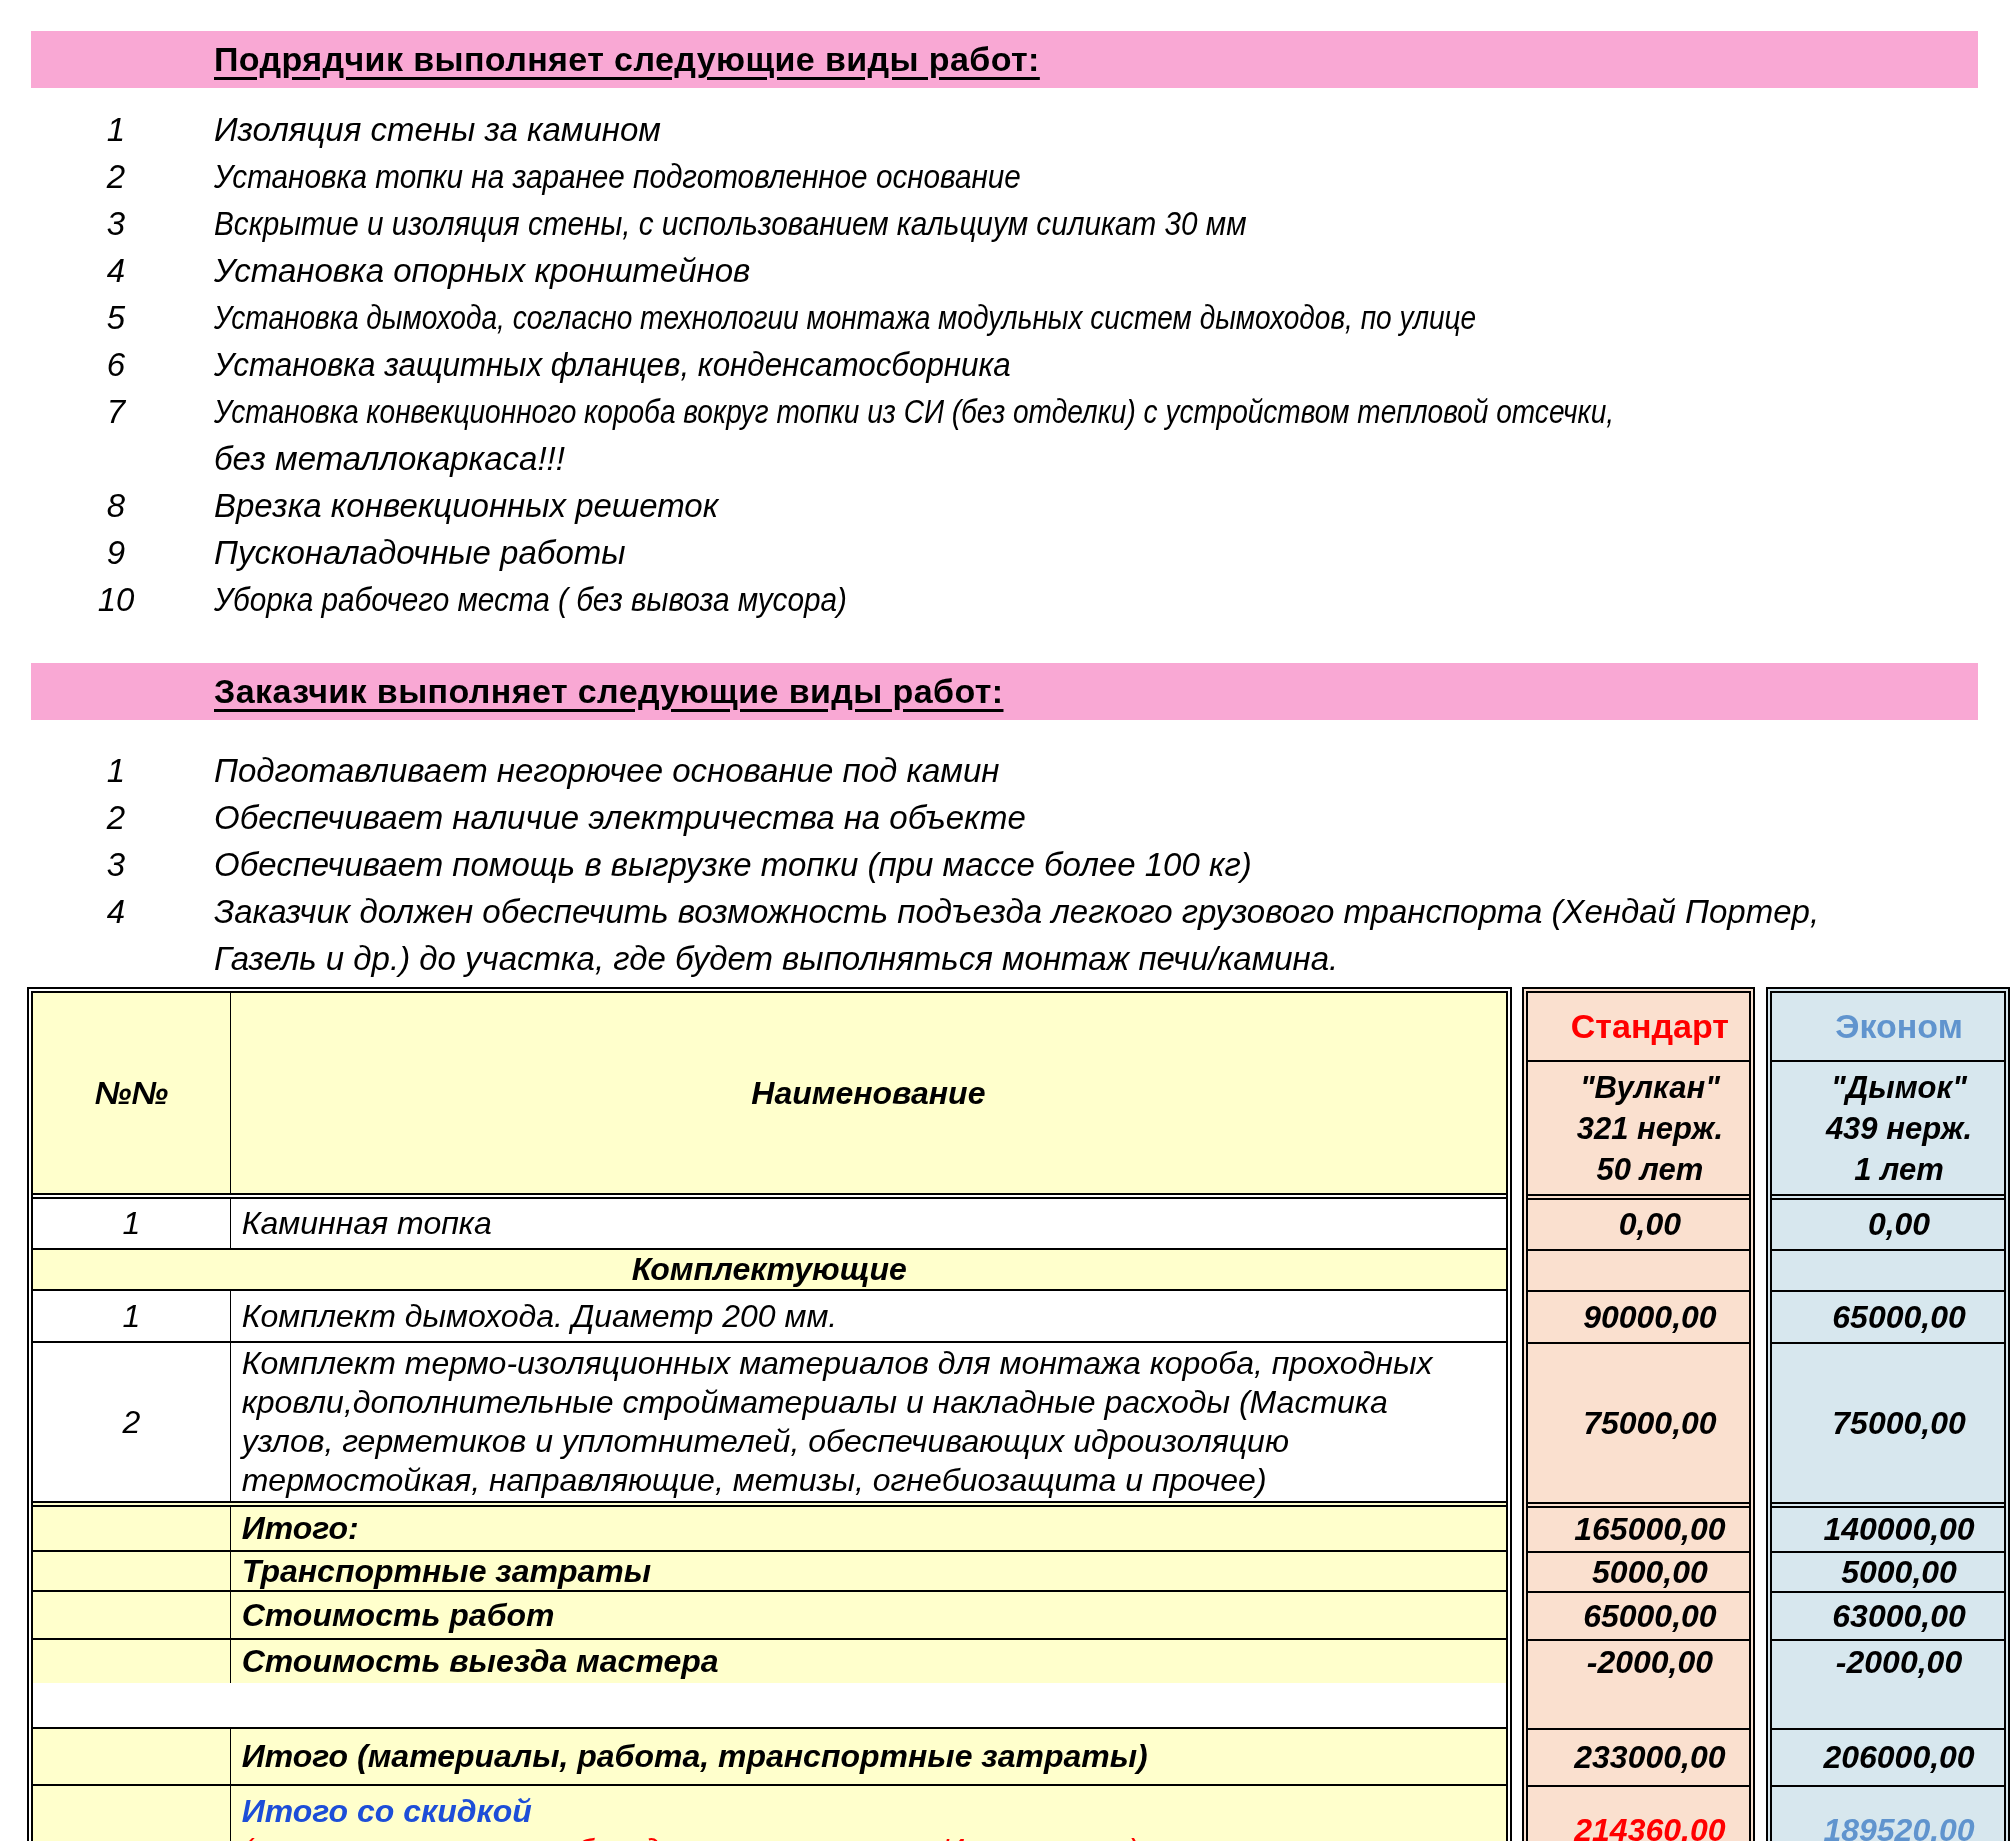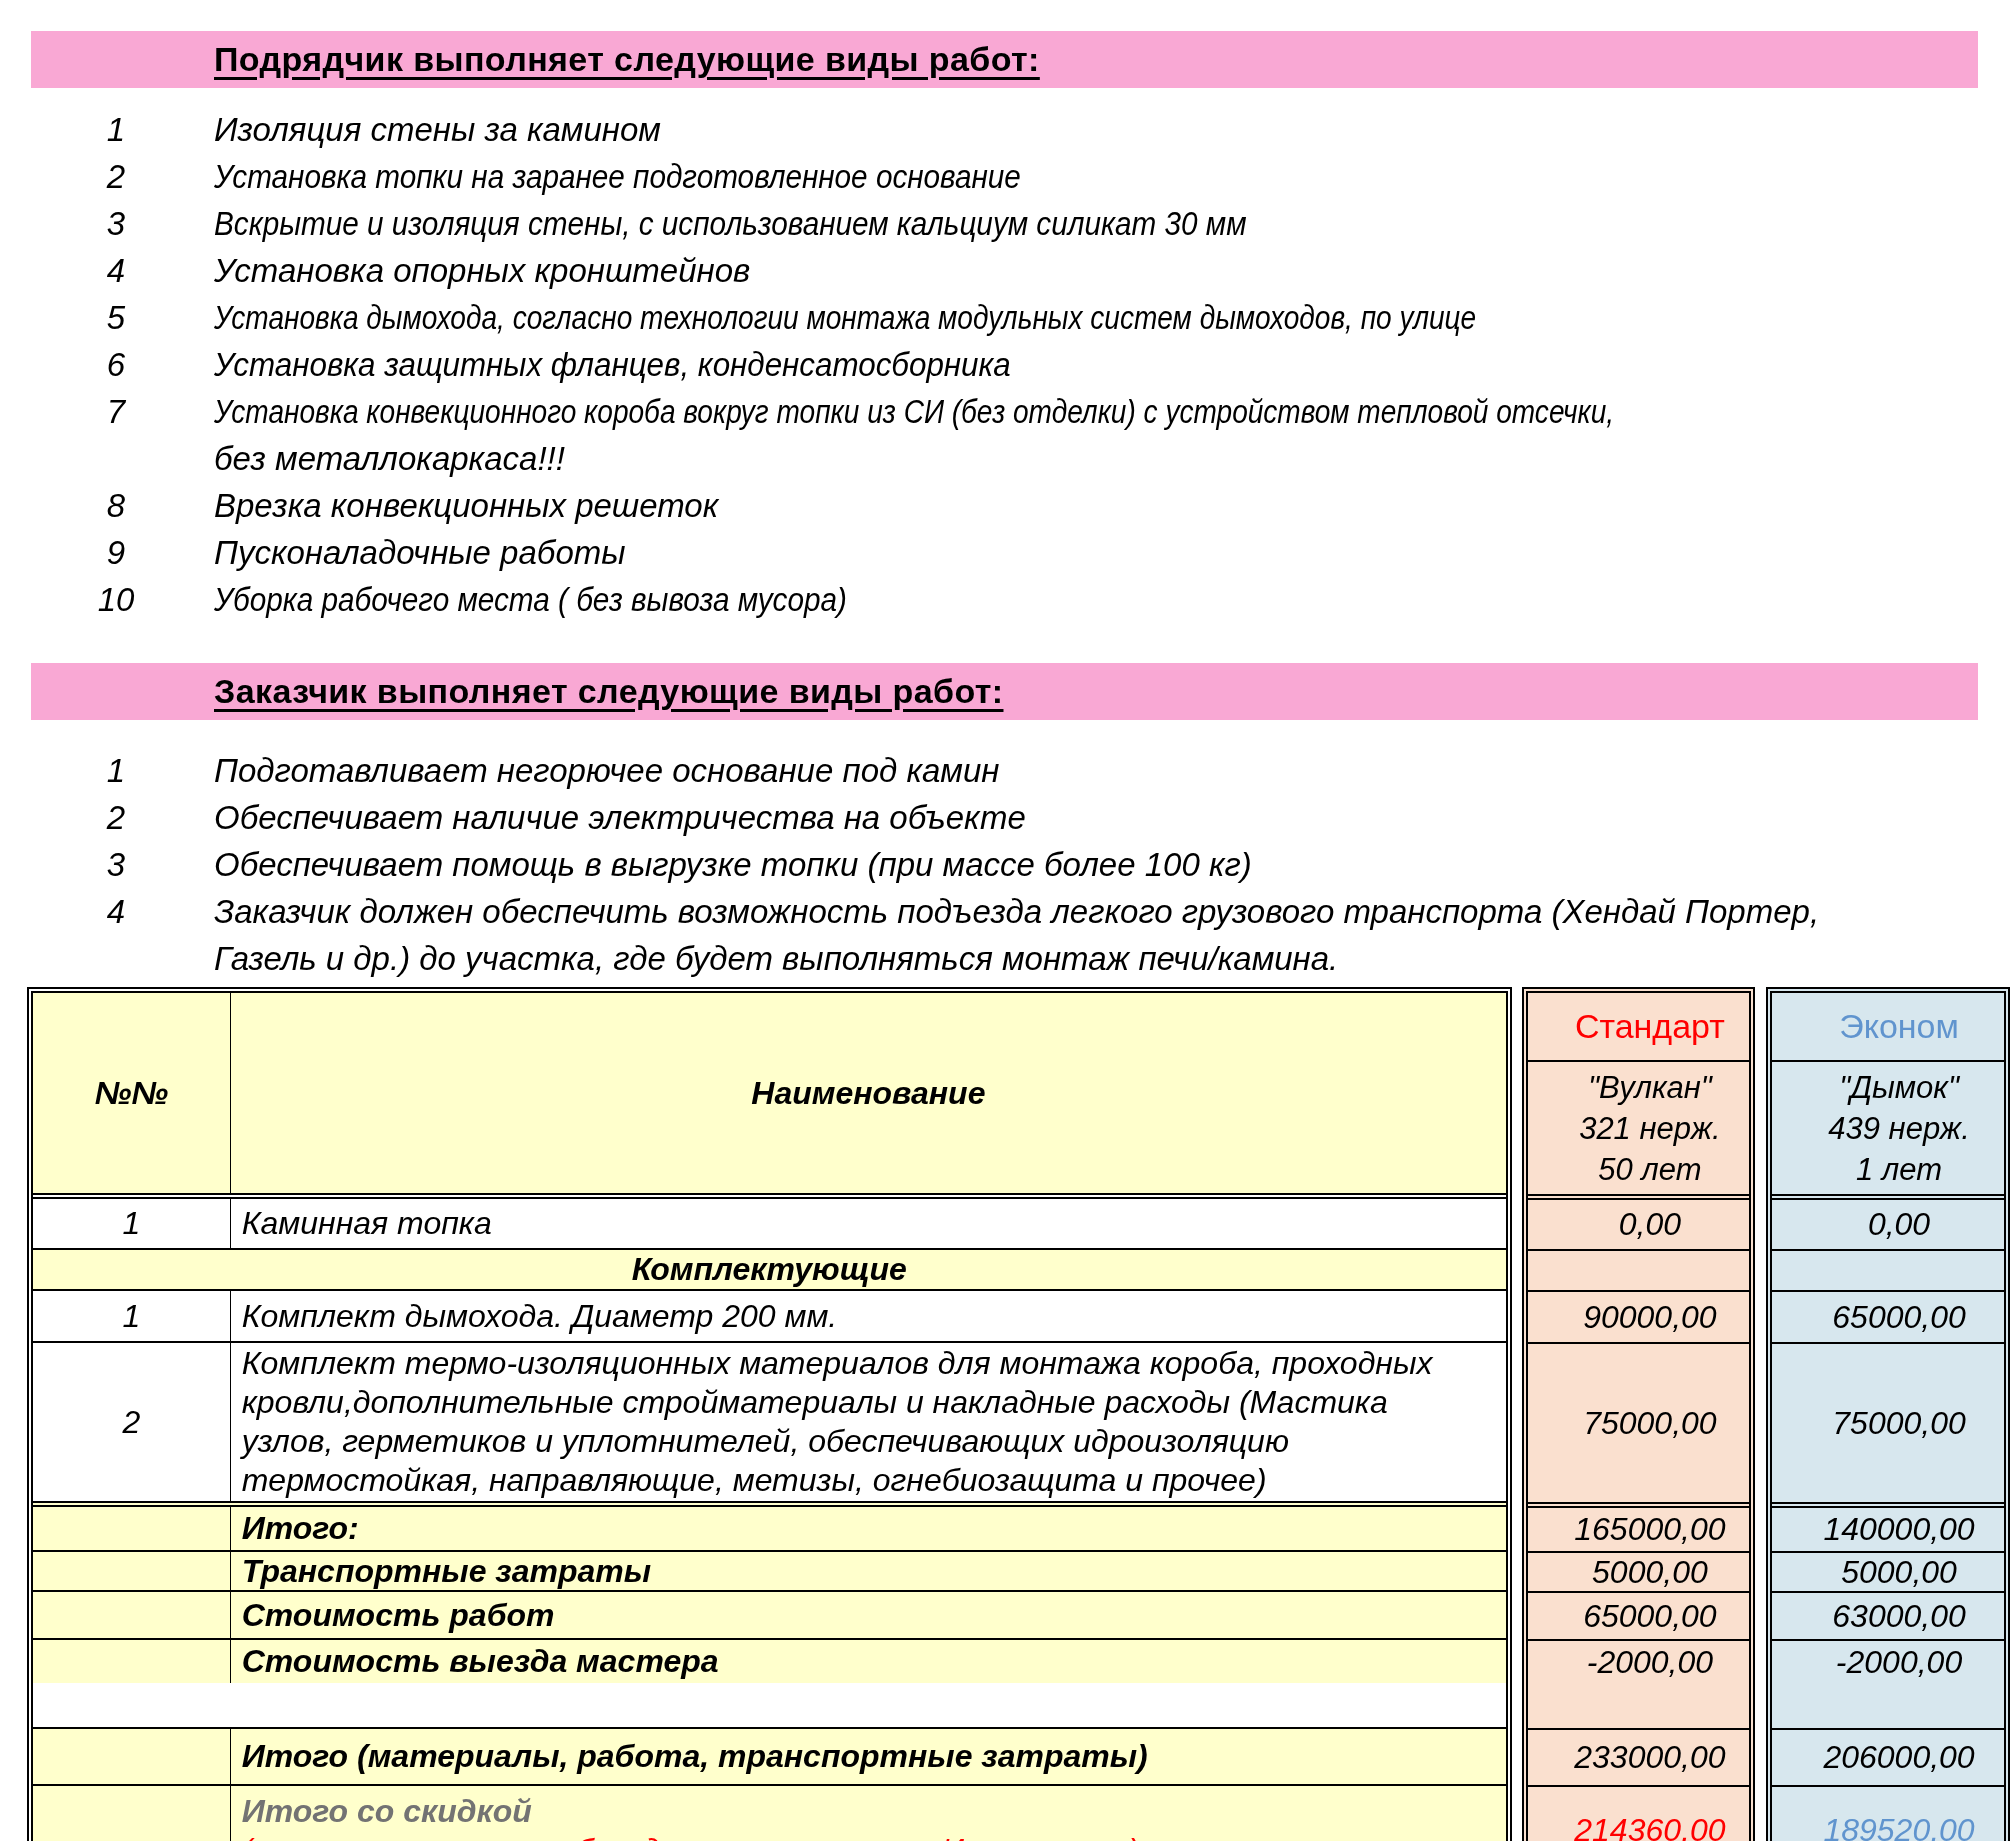--- a/index.html
+++ b/index.html
@@ -64,27 +64,27 @@
   .c-name.center{justify-content:center;padding-left:0;}
   .c-name.multi{flex-direction:column;align-items:flex-start;justify-content:center;line-height:39px;}
   .c-merged{
     flex:1;display:flex;align-items:center;justify-content:center;
     font-style:italic;font-weight:bold;font-size:32px;
   }
   .bold{font-weight:bold;}
   .hdr{font-weight:bold;}
 
   .skidka{flex-direction:column;align-items:flex-start;justify-content:center;}
-  .skidka-1{color:#737373;font-weight:bold;font-size:32px;line-height:41px;}
+  .skidka-1{color:#1d4ed8;font-weight:bold;font-size:32px;line-height:41px;}
   .skidka-2{color:#FF0000;font-style:italic;font-size:31px;line-height:37px;}
 
   
   .vr{
     display:flex;align-items:center;justify-content:center;box-sizing:border-box;
-    font-style:italic;font-weight:normal;font-size:32px;padding-left:22px;
+    font-style:italic;font-weight:bold;font-size:32px;padding-left:22px;
   }
   .rh-label{height:67px;font-style:normal;font-size:34px;}
   .std-accent{color:#FF0000;}
   .eco-accent{color:#6094CE;}
   .rh-sub{height:134px;border-top:2.7px solid #000;flex-direction:column;line-height:41px;font-size:31px;}
 </style>
 </head>
 <body>
 
 <div>

